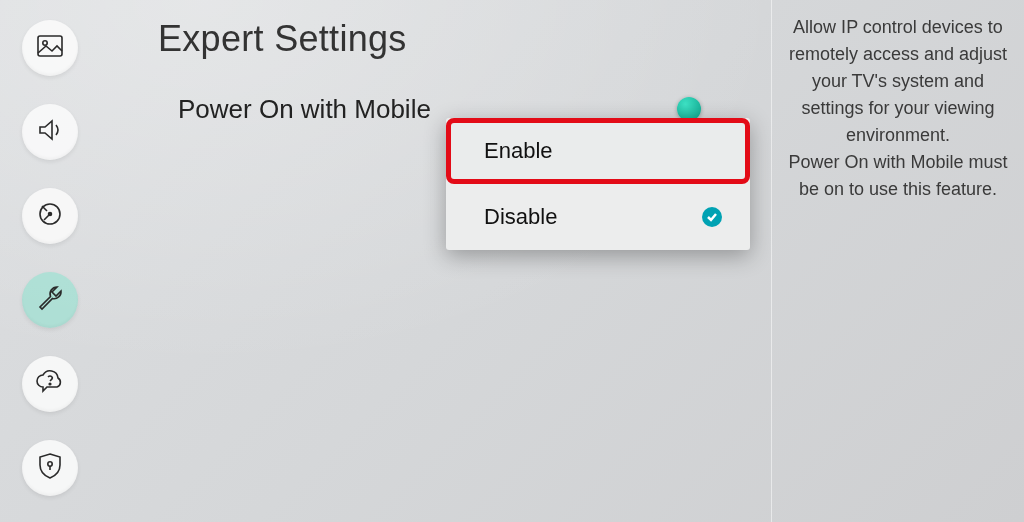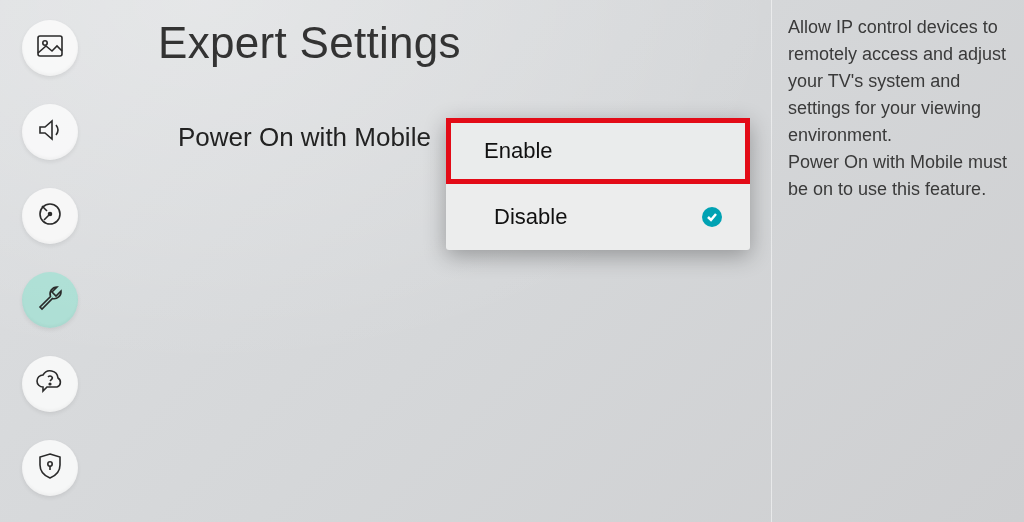--- a/index.html
+++ b/index.html
@@ -55,24 +55,24 @@
     .main {
       position: absolute;
       left: 100px;
       top: 0;
       width: 672px;
       height: 100%;
       border-right: 1px solid rgba(255,255,255,0.5);
       padding: 18px 0;
     }
     .page-title {
-      font-size: 44px;
+      font-size: 36px;
       color: #333;
       padding-left: 58px;
-      margin-bottom: 40px;
+      margin-bottom: 20px;
       font-weight: 400;
       letter-spacing: 0.3px;
     }
     
     .setting-row {
       height: 58px;
       display: flex;
       align-items: center;
       padding-left: 78px;
       padding-right: 30px;
@@ -102,30 +102,30 @@
       width: 304px;
       background: #eceded;
       border-radius: 3px;
       box-shadow: 0 6px 22px rgba(0,0,0,0.3);
       z-index: 10;
     }
     .dropdown-option {
       height: 66px;
       display: flex;
       align-items: center;
-      padding-left: 48px;
+      padding-left: 38px;
       font-size: 22px;
       color: #111;
       position: relative;
       cursor: pointer;
     }
     .dropdown-option:first-child {
       border: 5px solid #e30b17;
       background: #eaecec;
-      border-radius: 0;
+      border-radius: 8px;
       padding-left: 33px;
     }
     .check-icon {
       position: absolute;
       right: 28px;
       width: 20px;
       height: 20px;
       border-radius: 50%;
       background: #00a2b3;
       display: flex;
@@ -239,15 +239,15 @@
     <span>Disable</span>
     <span class="check-icon">
       <svg viewBox="0 0 12 12">
           <path d="M2 6 L5 9 L10 3"></path>
         </svg>
     </span>
   </div>
 </div>
 
 <div class="info-panel">
-  <p style="white-space: pre-line;">Allow IP control devices to remotely access and adjust your TV's system and settings for your viewing environment.
+  <p style="white-space: pre-line; text-align: center;">Allow IP control devices to remotely access and adjust your TV's system and settings for your viewing environment.
 Power On with Mobile must be on to use this feature.</p>
 </div>
 
 </body></html>

